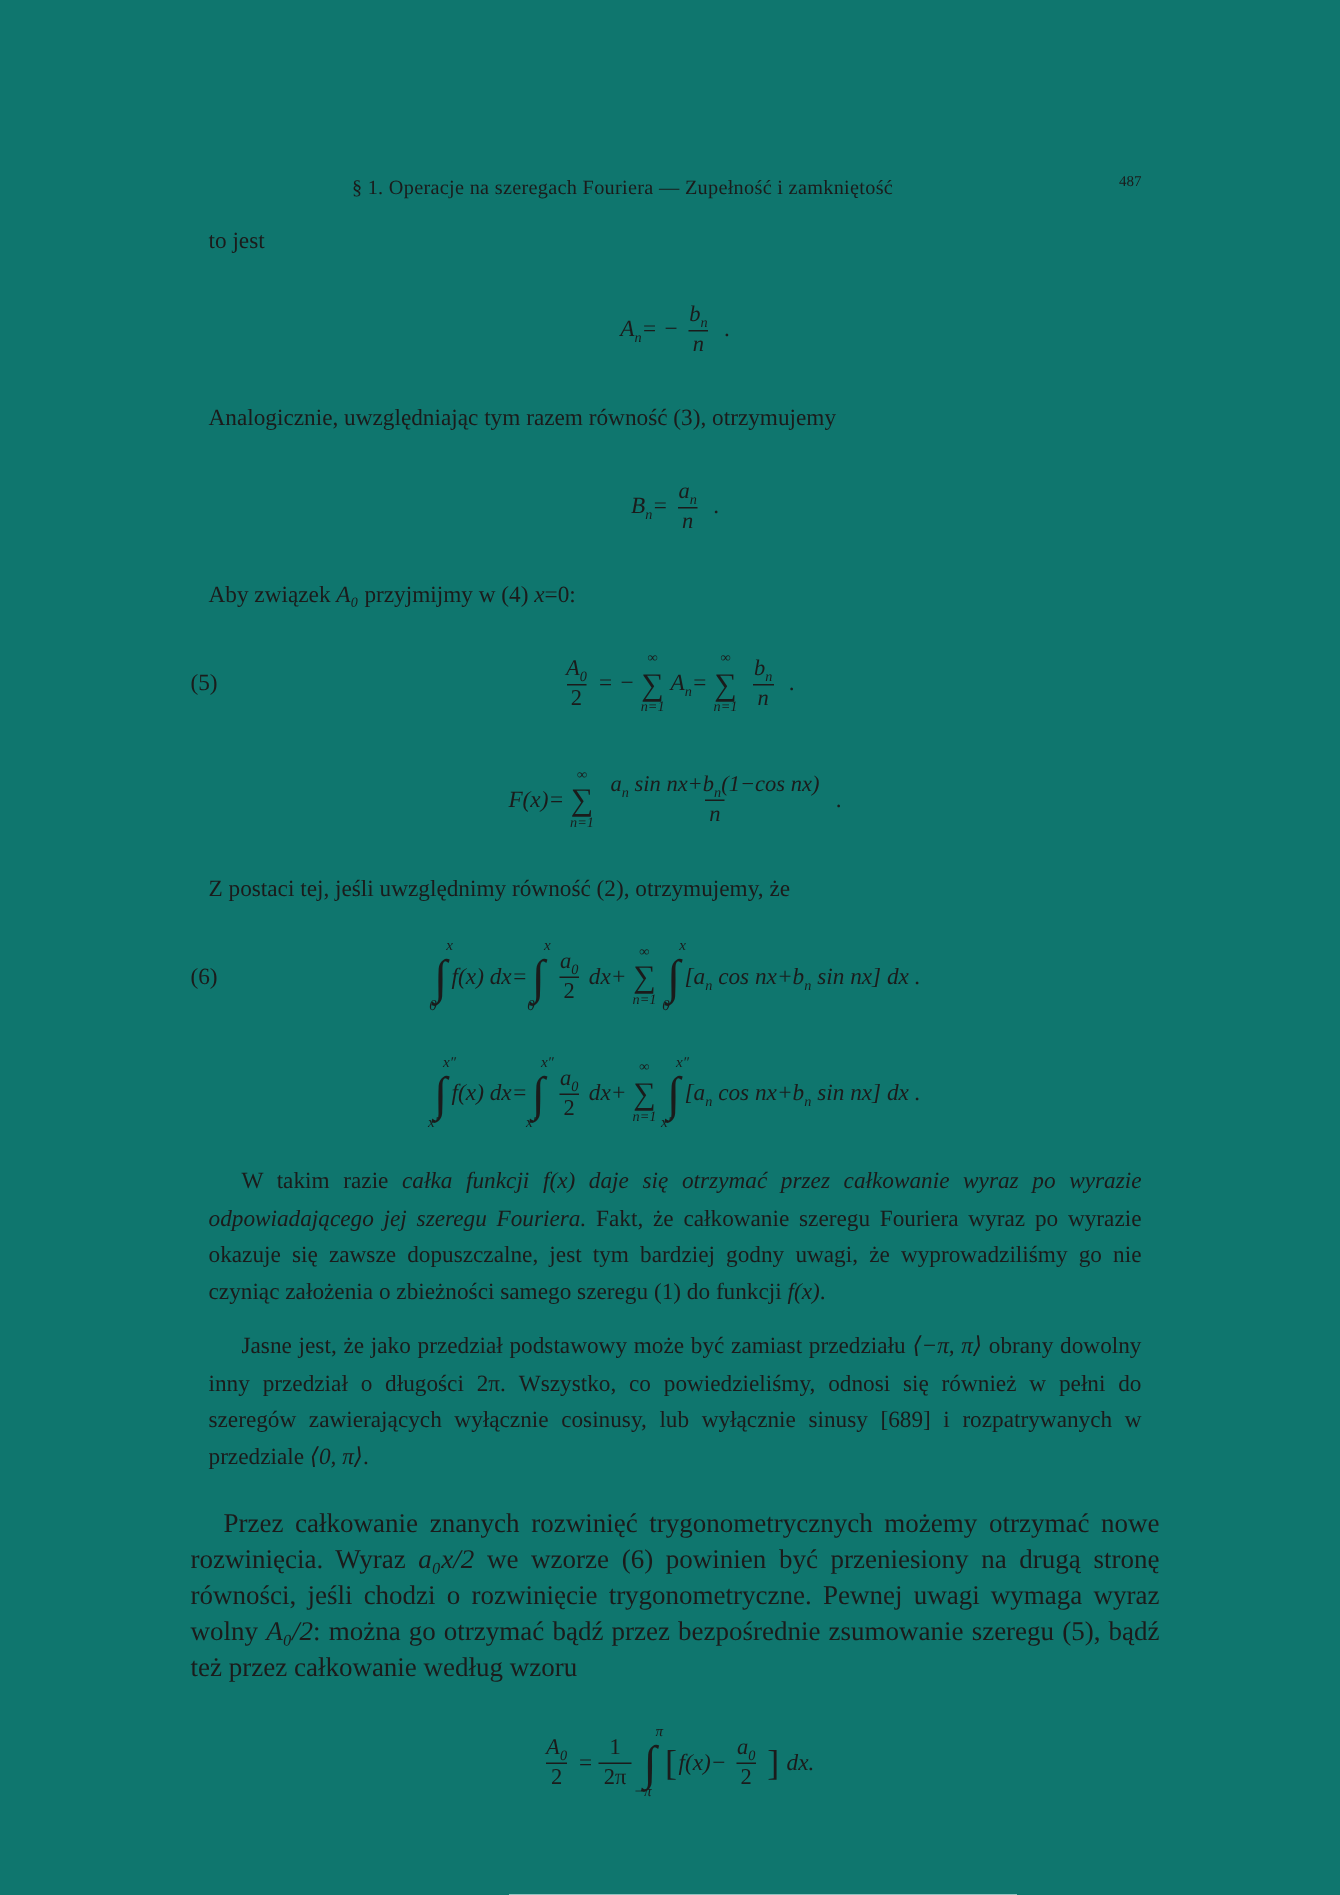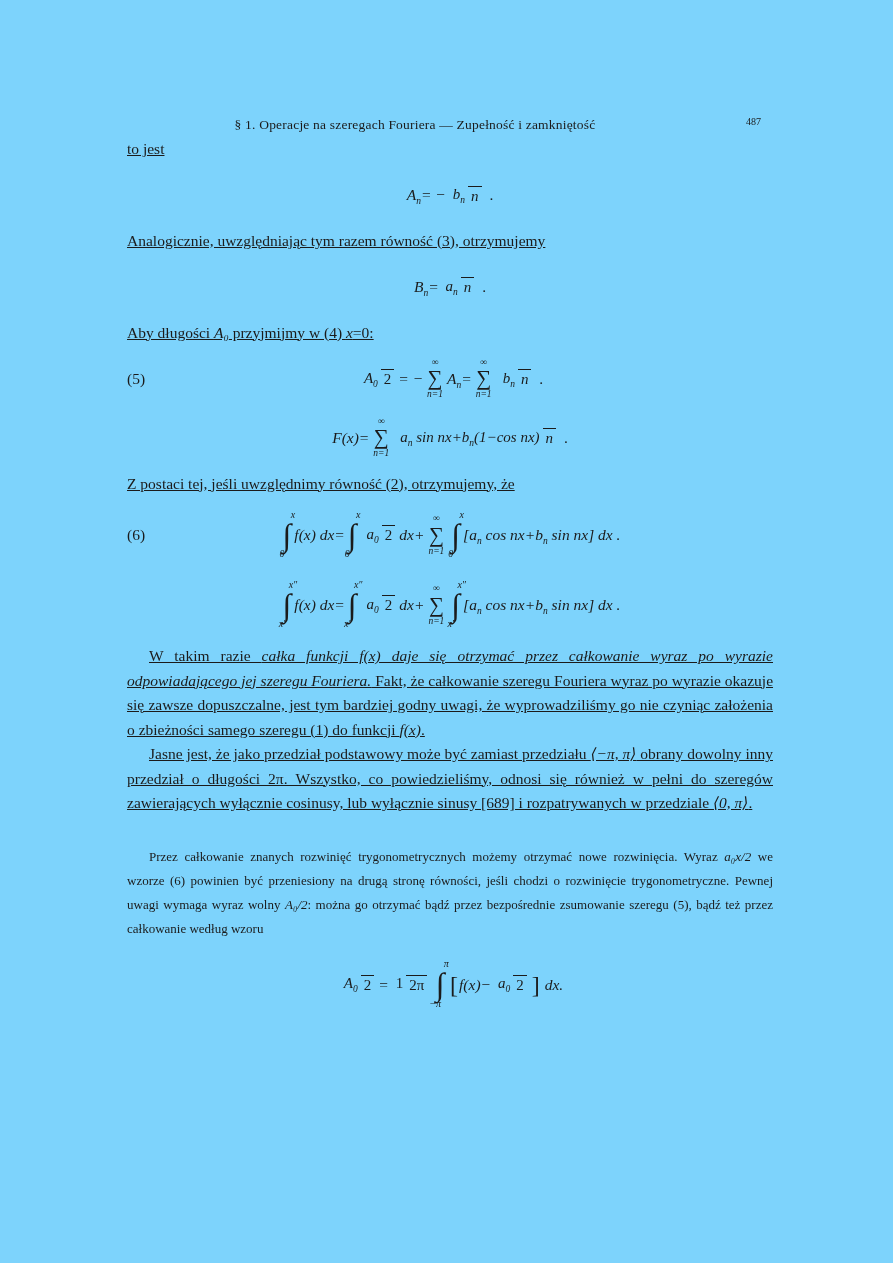--- a/index.html
+++ b/index.html
@@ -1,47 +1,46 @@
 <!DOCTYPE html>
 <html><head>
 <meta charset="utf-8">
 <style>
   html, body { margin: 0; padding: 0; background: #ffffff; }
   .page {
     position: relative;
     width: 893px;
     height: 1263px;
-    background: #7dd3fc;
+    background: #0f766e;
     overflow: hidden;
     font-family: "Liberation Serif", "DejaVu Serif", "DejaVu Sans", serif;
     color: #1b1b1b;
   }
   .content {
     position: absolute;
     left: 127px;
     top: 117px;
     width: 646px;
   }
   
   .pghead { position: relative; height: 20px; font-size: 13.5px; }
   .htitle { position: absolute; left: 0; right: 70px; text-align: center; letter-spacing: 0.2px; white-space: nowrap; }
   .pagenum { position: absolute; right: 12px; top: -1px; font-size: 10px; }
   
   p.body {
     font-size: 15.5px;
     line-height: 24.5px;
     text-align: justify;
-    margin: 0;
-    text-decoration: underline;
+    margin: 12px;
   }
   p.ind { text-indent: 22px; }
   p.small {
-    font-size: 13px;
+    font-size: 18px;
     line-height: 24px;
-    margin-top: 29px;
+    margin-top: 19px;
     text-indent: 22px;
     text-align: justify;
   }
   .mt14 { margin-top: 14px; }
   .mt6  { margin-top: 6px; }
   i { font-style: italic; }
   
   .formula {
     position: relative;
     display: flex;
@@ -56,21 +55,21 @@
   .up { font-style: normal; }
   .eqlabel {
     position: absolute;
     left: 0;
     font-style: normal;
     font-size: 15.5px;
   }
   sub { font-size: 9.5px; line-height: 0; }
   .frac {
     display: inline-flex;
-    flex-direction: row;
+    flex-direction: column;
     align-items: center;
     margin: 16px 4px;
     font-size: 15px;
     line-height: 1.15;
     text-align: center;
     vertical-align: middle;
   }
   .frac .num { padding: 0 3px 1px; white-space: pre; }
   .frac .den { border-top: 1px solid #1b1b1b; padding: 1px 3px 0; white-space: pre; }
   .sumg {
@@ -122,21 +121,21 @@
 
     <div class="formula">
       <span class="run"><i>B</i><sub>n</sub><span>=</span></span>
       <span class="frac">
         <span class="num"><i>a</i><sub>n</sub></span>
         <span class="den"><i>n</i></span>
       </span>
       <span class="run up"> .</span>
     </div>
 
-    <p class="body mt6"><span>Aby długości </span><i>A₀</i><span> przyjmijmy w (4) </span><i>x</i><span>=0:</span></p>
+    <p class="body mt6"><span>Aby związek </span><i>A₀</i><span> przyjmijmy w (4) </span><i>x</i><span>=0:</span></p>
 
     <div class="formula">
       <span class="eqlabel">(5)</span>
       <span class="frac">
         <span class="num"><i>A</i><sub>0</sub></span>
         <span class="den up">2</span>
       </span>
       <span class="run">= −</span>
       <span class="sumg">
         <span class="sl">∞</span>

